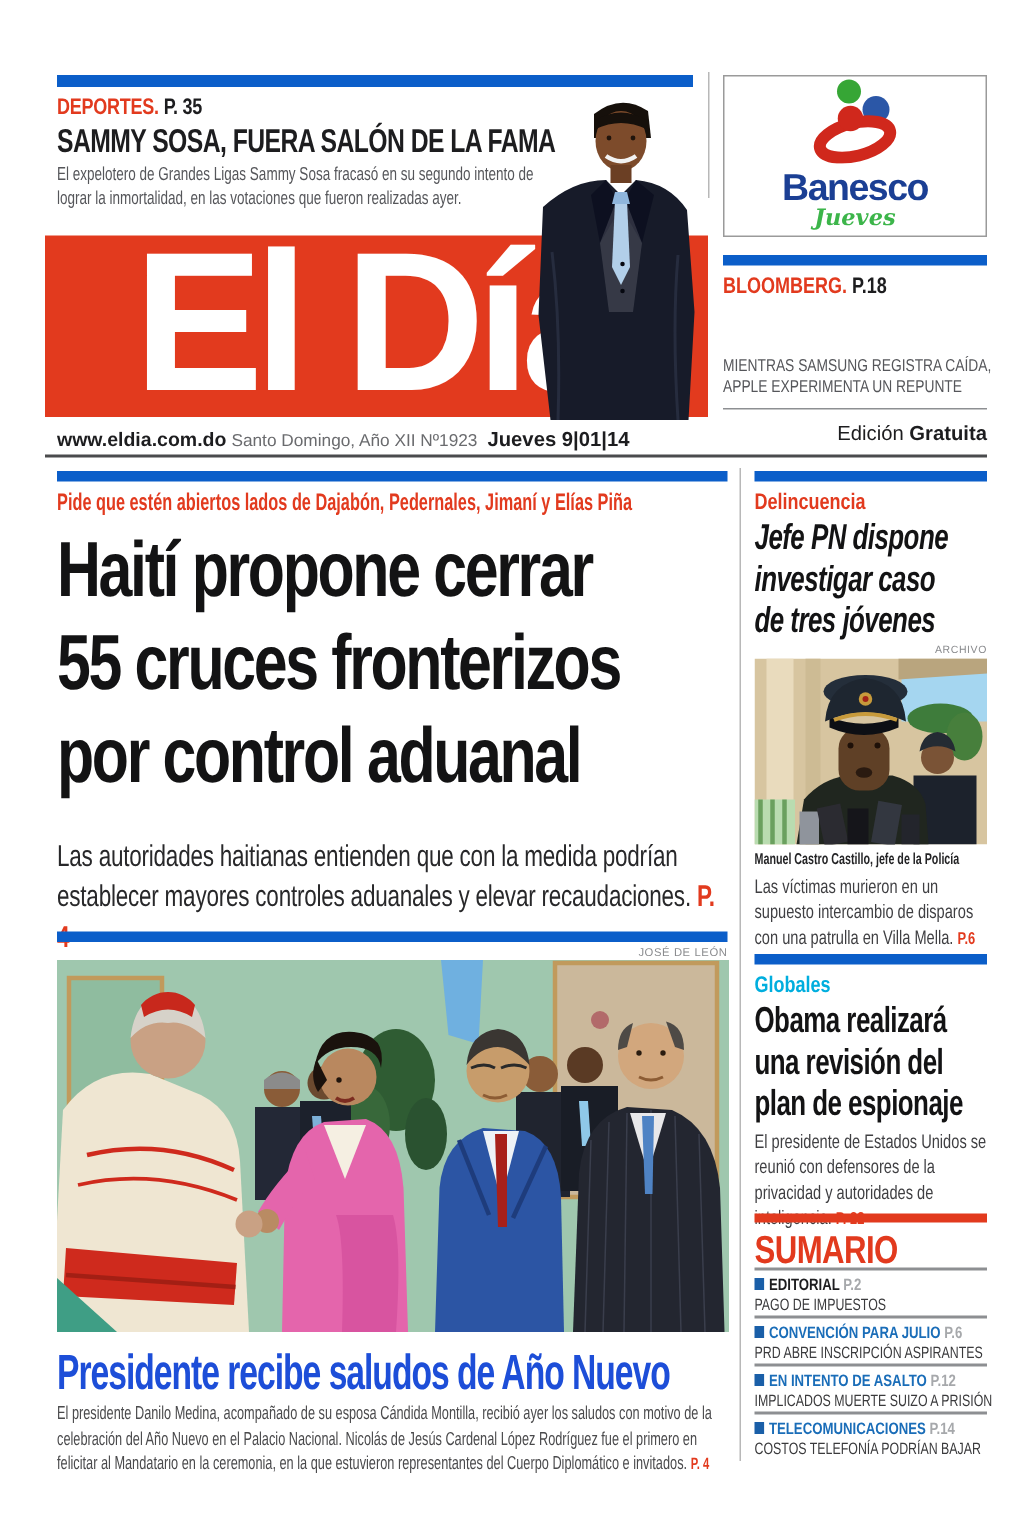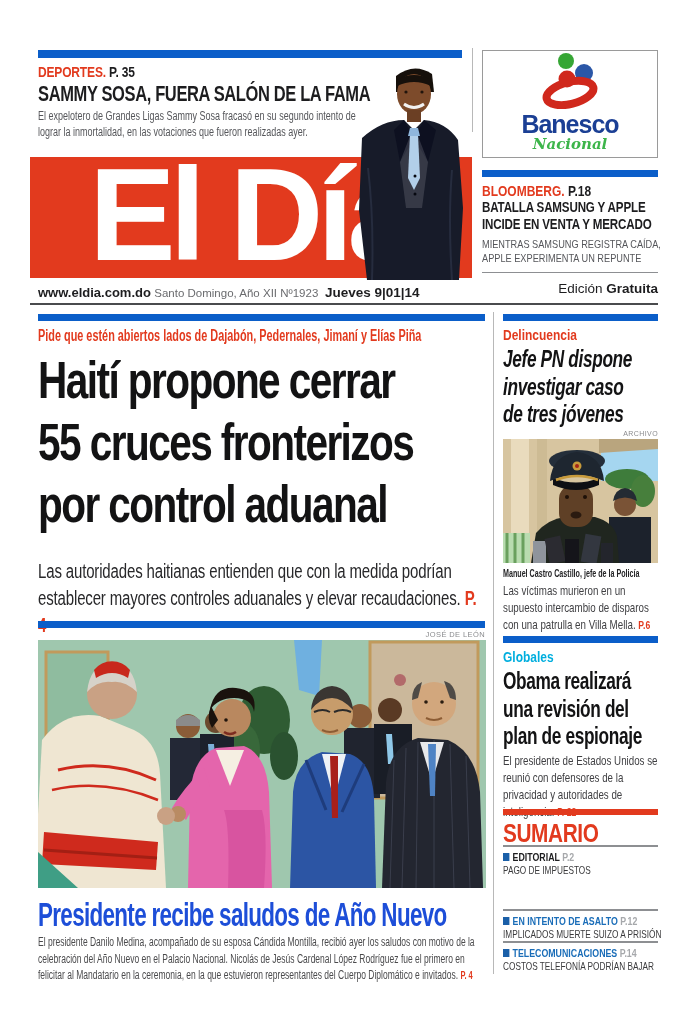--- a/index.html
+++ b/index.html
@@ -113,37 +113,31 @@
   <div class="abs banesco-box" style="left:482px;top:50px;width:174px;height:106px;">
     <svg width="174" height="58" viewBox="0 0 174 58">
       <circle cx="83" cy="10" r="8" fill="#36a635"></circle>
       <circle cx="101" cy="22" r="9" fill="#2b57a7"></circle>
       <g transform="rotate(-14 87 42)">
         <ellipse cx="87" cy="42" rx="24" ry="11" fill="none" stroke="#d0281c" stroke-width="8"></ellipse>
       </g>
       <circle cx="84" cy="28" r="8.5" fill="#d0281c"></circle>
     </svg>
     <div class="banesco-brand">Banesco</div>
-    <div class="banesco-tag">Nacional</div>
+    <div class="banesco-tag">Jueves</div>
   </div>
 
   <div class="abs masthead" style="left:30px;top:157px;width:442px;height:121px;">
     <div class="masthead-title">El Día</div>
   </div>
 
   <div class="abs bar-blue" style="left:482px;top:170px;width:176px;height:7px;"></div>
   <div class="abs bb-line" style="left:482px;top:182px;width:176px;">
     <span class="sq s80 nowrap"><span class="red">BLOOMBERG.</span>
     <span class="dark">P.18</span></span>
-  </div>
-  <div class="abs bb-head" style="left:482px;top:199px;width:176px;">
-    <span class="sq s80">
-      <span class="nowrap" style="display:block">BATALLA SAMSUNG Y APPLE</span>
-      <span class="nowrap" style="display:block">INCIDE EN VENTA Y MERCADO</span>
-    </span>
   </div>
   <div class="abs bb-deck" style="left:482px;top:237px;width:176px;">
     <span class="sq s80">
       <span class="nowrap" style="display:block">MIENTRAS SAMSUNG REGISTRA CAÍDA,</span>
       <span class="nowrap" style="display:block">APPLE EXPERIMENTA UN REPUNTE</span>
     </span>
   </div>
   <div class="abs" style="left:482px;top:272px;width:176px;height:1px;background:#8d8f92;"></div>
   <div class="abs edicion rt" style="left:482px;top:281px;width:176px;">
     <span>Edición</span>
@@ -346,20 +340,28 @@
   </div>
 
   <div class="abs sum-item" style="left:503px;top:845px;width:155px;">
     <div class="sum-label-row">
         <span class="sq s80 nowrap"><span class="sum-square"></span><span class="dark">EDITORIAL</span> <span class="sum-page">P.2</span></span>
       </div>
     <div class="sum-text">
         <span class="sq s75 nowrap">PAGO DE IMPUESTOS</span>
       </div>
   </div>
+  <div class="abs sum-item" style="left:503px;top:877px;width:155px;">
+    <div class="sum-label-row">
+        <span class="sq s80 nowrap"><span class="sum-square"></span><span class="sum-label-blue">CONVENCIÓN PARA JULIO</span> <span class="sum-page">P.6</span></span>
+      </div>
+    <div class="sum-text">
+        <span class="sq s75 nowrap">PRD ABRE INSCRIPCIÓN ASPIRANTES</span>
+      </div>
+  </div>
   <div class="abs sum-item" style="left:503px;top:909px;width:155px;">
     <div class="sum-label-row">
         <span class="sq s80 nowrap"><span class="sum-square"></span><span class="sum-label-blue">EN INTENTO DE ASALTO</span> <span class="sum-page">P.12</span></span>
       </div>
     <div class="sum-text">
         <span class="sq s75 nowrap">IMPLICADOS MUERTE SUIZO A PRISIÓN</span>
       </div>
   </div>
   <div class="abs sum-item" style="left:503px;top:941px;width:155px;">
     <div class="sum-label-row">

